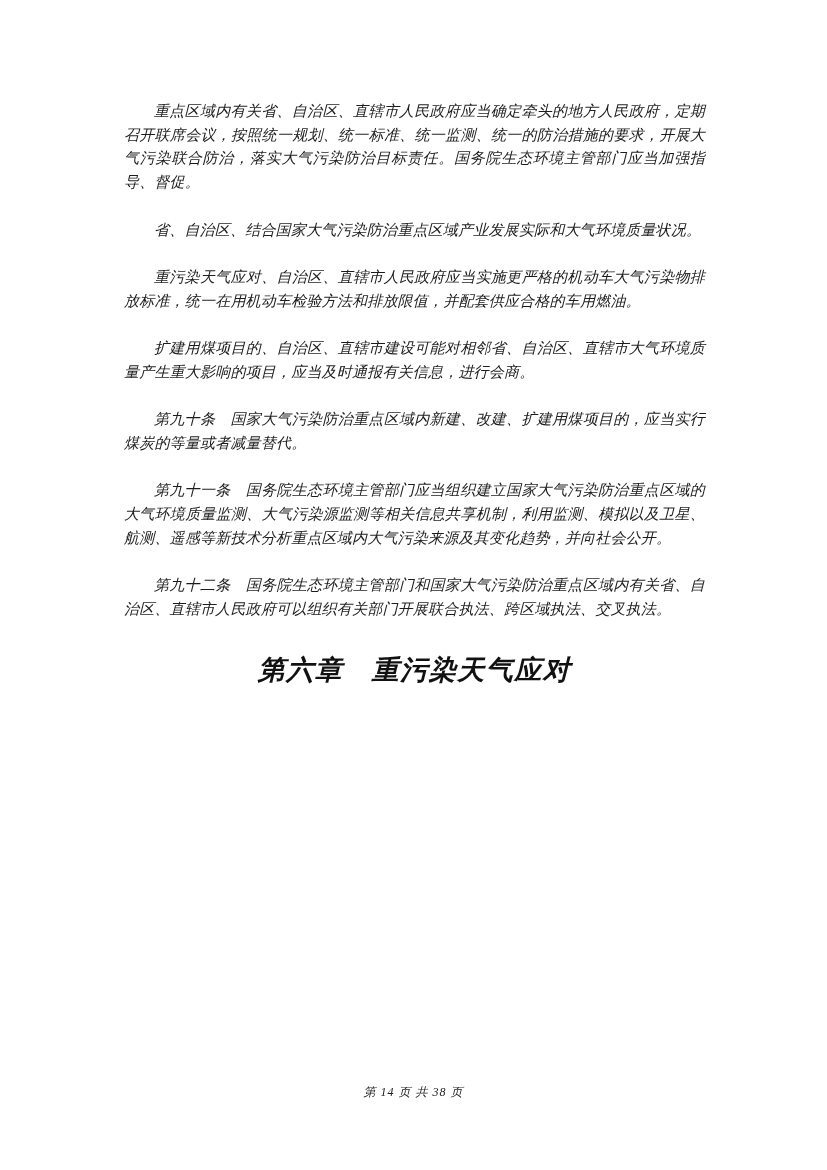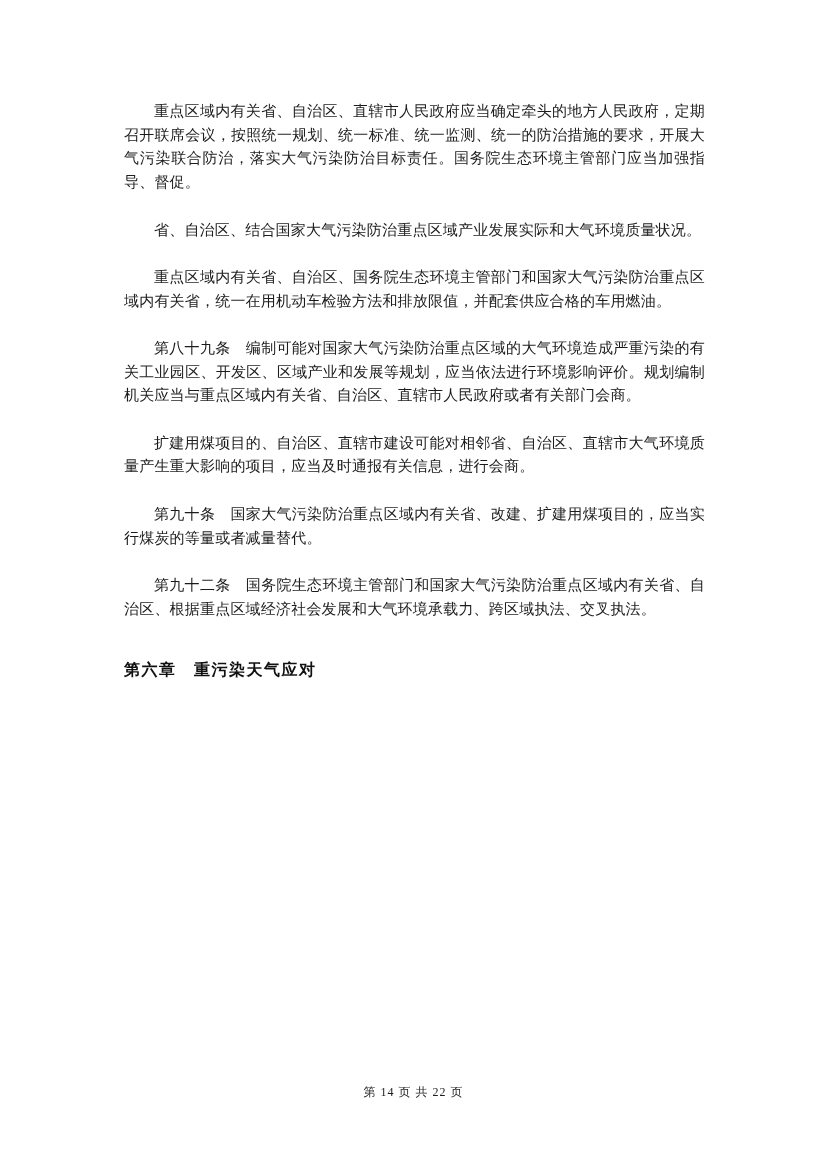--- a/index.html
+++ b/index.html
@@ -1,15 +1,15 @@
 <!DOCTYPE html>
 <html><head>
 <meta charset="utf-8">
 <style>
-  * { margin: 0; padding: 0; box-sizing: border-box; }
+  * { margin: 0; padding: 0; box-sizing: border-box; font-style: italic; }
   html, body { background: #ffffff; }
   .page {
     position: relative;
     width: 827px;
     height: 1170px;
     background: #ffffff;
     overflow: hidden;
     font-family: "Liberation Serif", "DejaVu Serif", serif;
     color: #1c1c1c;
   }
@@ -24,22 +24,23 @@
     line-height: 23.7px;
     text-align: justify;
     text-indent: 2em;
     margin: 23.7px 0 0 0;
     letter-spacing: 0.2px;
   }
   .content p:first-child { margin-top: 0; }
   h1.chapter {
     font-family: "Liberation Sans", "DejaVu Sans", sans-serif;
     font-weight: bold;
-    font-size: 16px;
+    font-size: 27px;
     line-height: 30px;
+    text-align: center;
     letter-spacing: 1.5px;
     margin-top: 34px;
     color: #111111;
   }
   p.closing { margin-top: 26px !important; }
   .footer {
     position: absolute;
     left: 0;
     top: 1084px;
     width: 100%;
@@ -50,21 +51,21 @@
     letter-spacing: 1px;
   }
 </style>
 </head>
 <body>
 
 <div class="page">
   <div class="content">
     <p>重点区域内有关省、自治区、直辖市人民政府应当确定牵头的地方人民政府，定期召开联席会议，按照统一规划、统一标准、统一监测、统一的防治措施的要求，开展大气污染联合防治，落实大气污染防治目标责任。国务院生态环境主管部门应当加强指导、督促。</p>
     <p>省、自治区、结合国家大气污染防治重点区域产业发展实际和大气环境质量状况。</p>
-    <p>重点区域内有关省、自治区、国务院生态环境主管部门和国家大气污染防治重点区域内有关省，统一在用机动车检验方法和排放限值，并配套供应合格的车用燃油。</p>
-    <p>第八十九条　编制可能对国家大气污染防治重点区域的大气环境造成严重污染的有关工业园区、开发区、区域产业和发展等规划，应当依法进行环境影响评价。规划编制机关应当与重点区域内有关省、自治区、直辖市人民政府或者有关部门会商。</p>
+    <p>重污染天气应对、自治区、直辖市人民政府应当实施更严格的机动车大气污染物排放标准，统一在用机动车检验方法和排放限值，并配套供应合格的车用燃油。</p>
     <p>扩建用煤项目的、自治区、直辖市建设可能对相邻省、自治区、直辖市大气环境质量产生重大影响的项目，应当及时通报有关信息，进行会商。</p>
-    <p>第九十条　国家大气污染防治重点区域内有关省、改建、扩建用煤项目的，应当实行煤炭的等量或者减量替代。</p>
-    <p>第九十二条　国务院生态环境主管部门和国家大气污染防治重点区域内有关省、自治区、根据重点区域经济社会发展和大气环境承载力、跨区域执法、交叉执法。</p>
+    <p>第九十条　国家大气污染防治重点区域内新建、改建、扩建用煤项目的，应当实行煤炭的等量或者减量替代。</p>
+    <p>第九十一条　国务院生态环境主管部门应当组织建立国家大气污染防治重点区域的大气环境质量监测、大气污染源监测等相关信息共享机制，利用监测、模拟以及卫星、航测、遥感等新技术分析重点区域内大气污染来源及其变化趋势，并向社会公开。</p>
+    <p>第九十二条　国务院生态环境主管部门和国家大气污染防治重点区域内有关省、自治区、直辖市人民政府可以组织有关部门开展联合执法、跨区域执法、交叉执法。</p>
     <h1 class="chapter">第六章　重污染天气应对</h1>
   </div>
-  <div class="footer">第 14 页 共 22 页</div>
+  <div class="footer">第 14 页 共 38 页</div>
 </div>
 
 </body></html>

